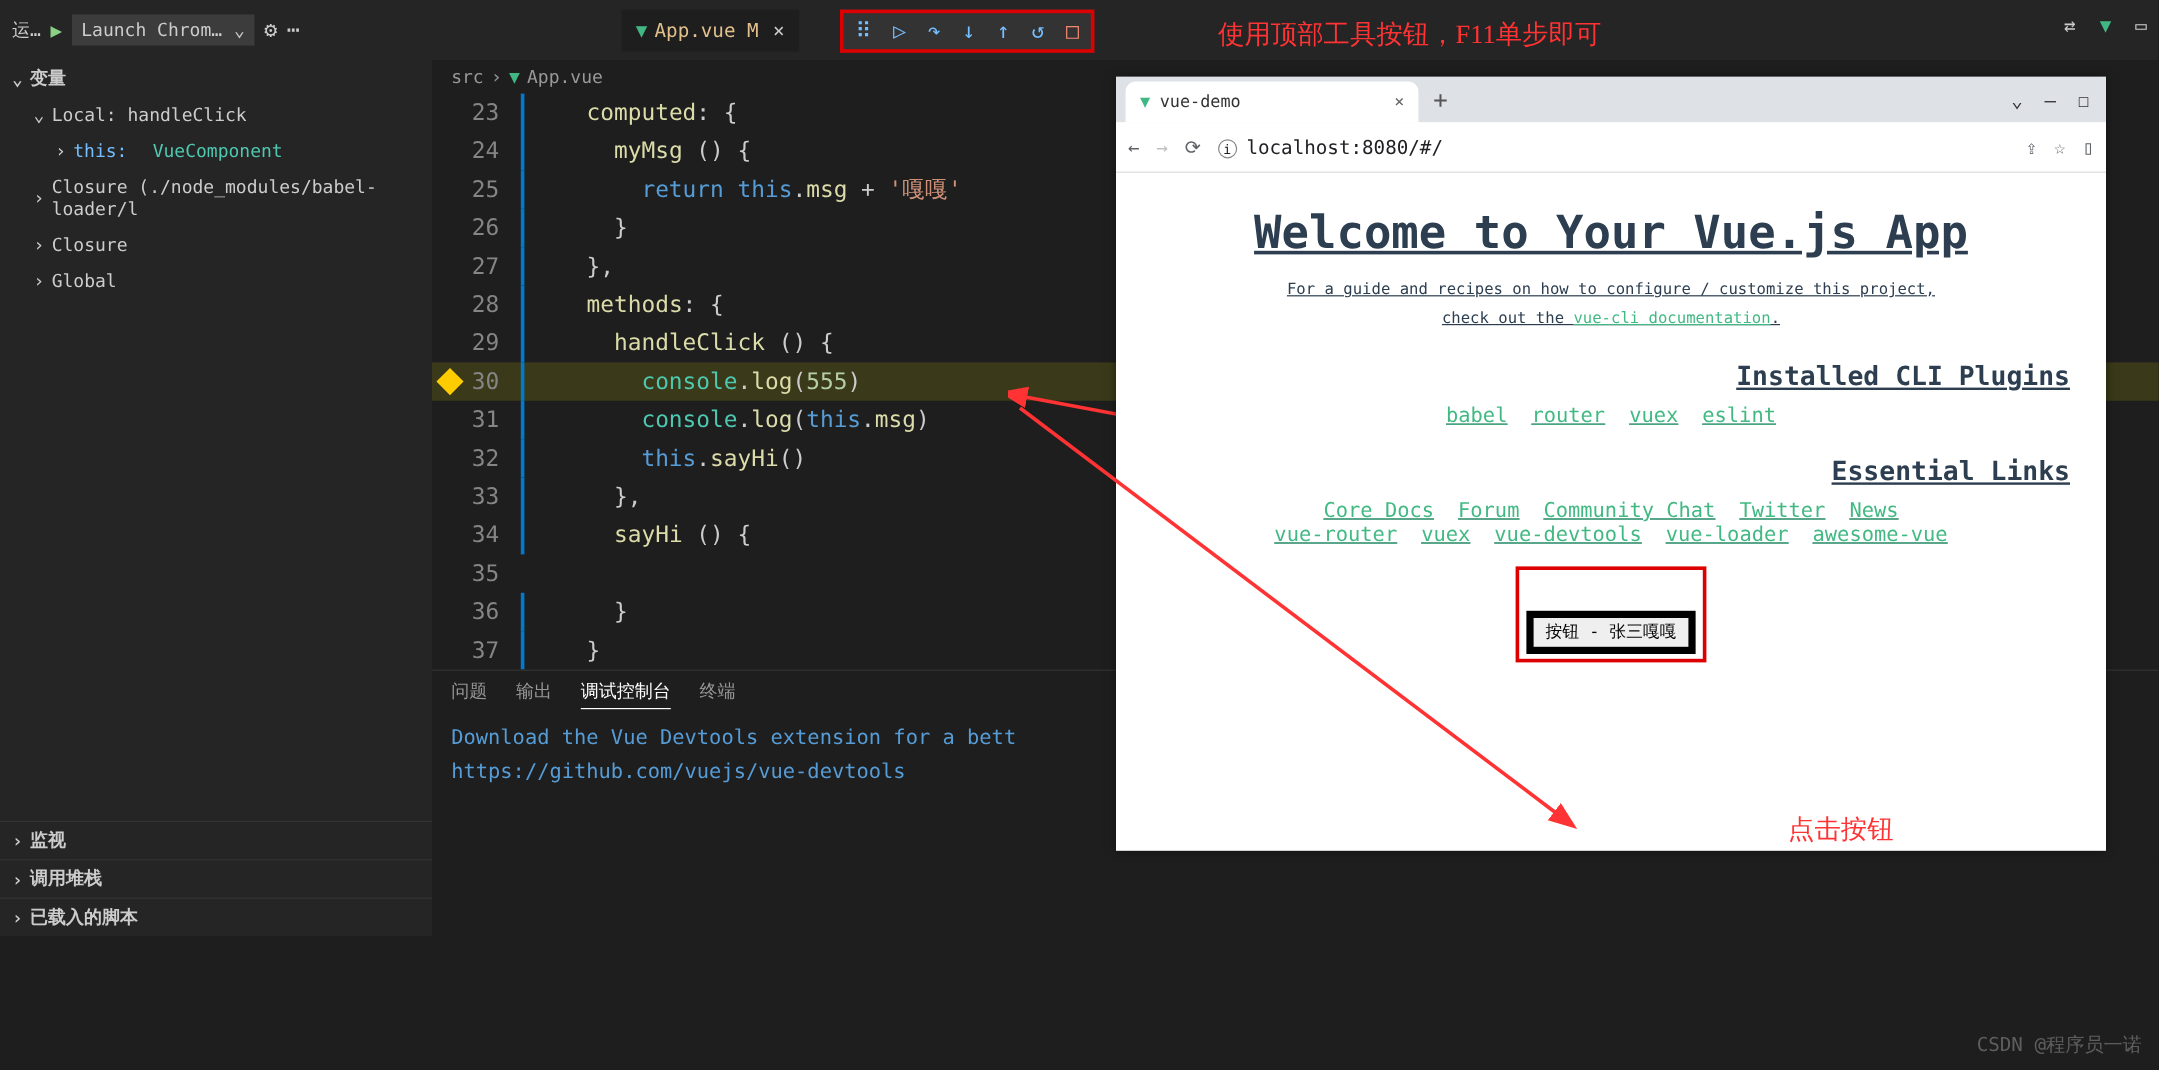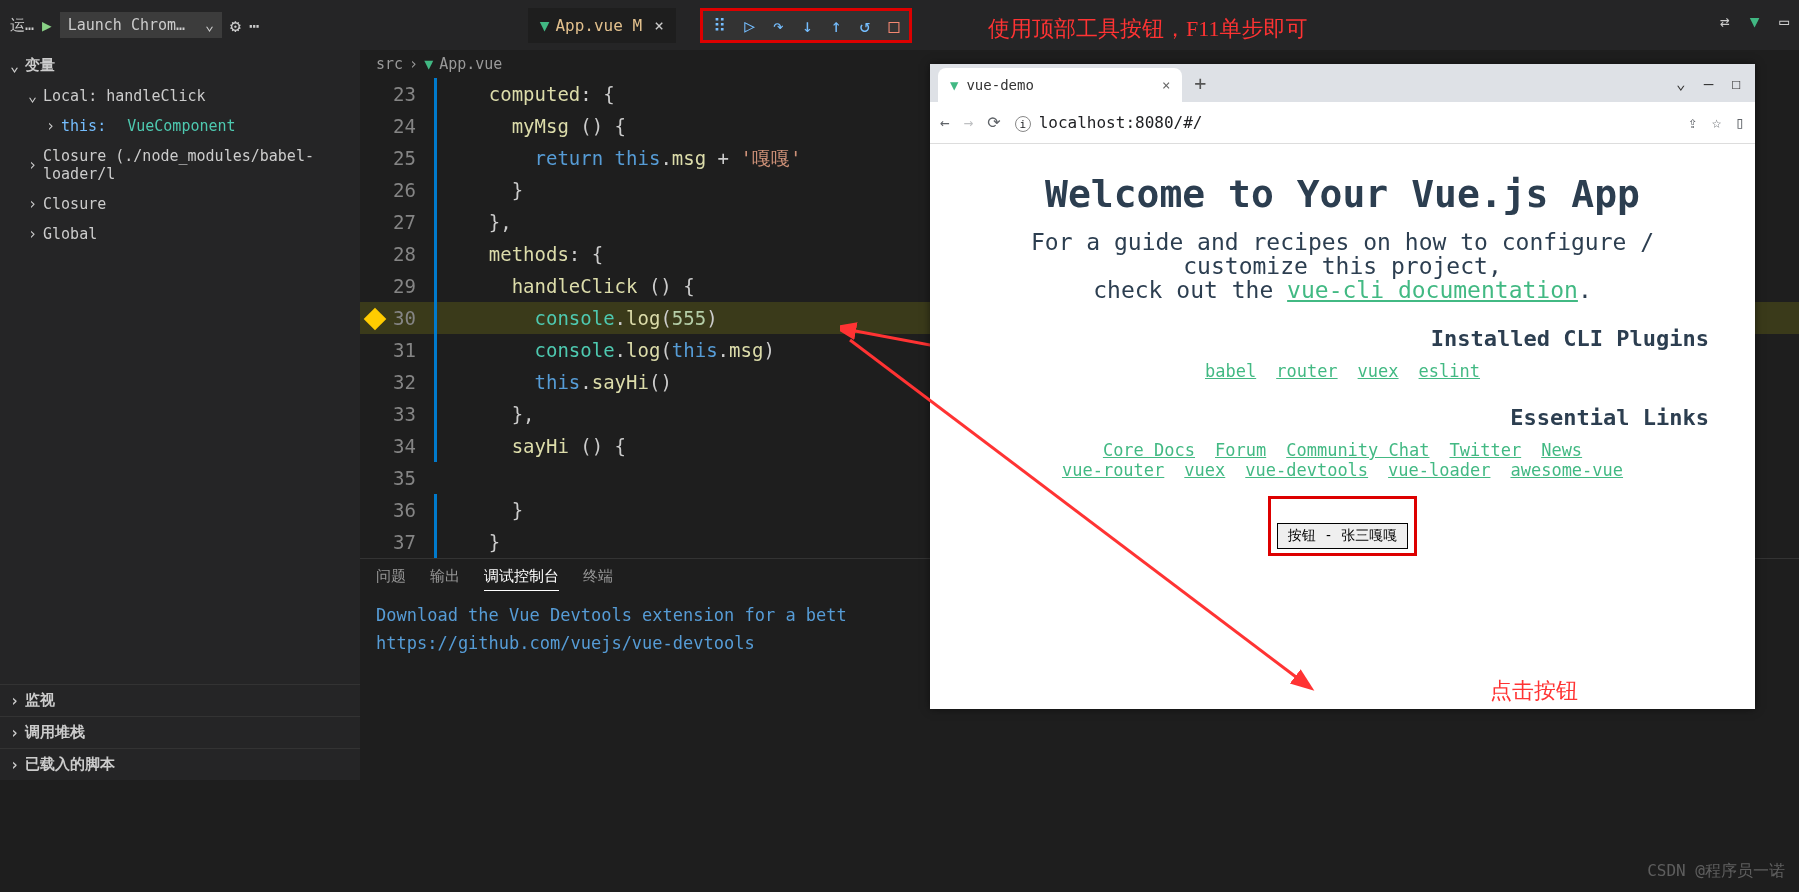--- a/index.html
+++ b/index.html
@@ -1,29 +1,29 @@
 <!DOCTYPE html>
 <html><head>
 <meta charset="utf-8">
 <style>
 * { margin:0; padding:0; box-sizing:border-box; font-family:Consolas,'Microsoft YaHei',monospace; }
 body { background:#1e1e1e; color:#ccc; width:1799px; height:892px; overflow:hidden; position:relative; }
 .topbar { height:50px; background:#252526; display:flex; align-items:center; padding:0 10px; gap:8px; position:relative; }
 .run-label { color:#ccc; font-size:15px; }
 .play { color:#89d185; font-size:16px; }
-.launch-sel { background:#3c3c3c; color:#ccc; padding:4px 8px; font-size:15px; display:flex; align-items:center; gap:20px; }
+.launch-sel { background:#3c3c3c; color:#ccc; padding:4px 8px; font-size:15px; display:flex; align-items:center; gap:10px; }
 .gear,.dots { color:#ccc; font-size:18px; cursor:pointer; }
 .tab { background:#1e1e1e; padding:8px 12px; display:flex; align-items:center; gap:6px; margin-left:260px; }
 .vue-ico { color:#41b883; }
 .tab-name { color:#e2c08d; font-size:16px; }
 .tab-x { color:#ccc; margin-left:6px; }
 .dbg-toolbar { position:absolute; left:700px; top:8px; background:#333; border:3px solid #d00; padding:4px 10px; display:flex; gap:18px; align-items:center; }
 .dbg-toolbar span { color:#75beff; font-size:18px; cursor:pointer; }
 .dbg-toolbar .stop { color:#f48771; }
-.anno1 { position:absolute; left:988px; top:14px; color:#f33; font-size:22px; font-family:'Microsoft YaHei'; }
+.anno1 { position:absolute; left:1015px; top:14px; color:#f33; font-size:22px; font-family:'Microsoft YaHei'; }
 .topright { position:absolute; right:10px; top:12px; display:flex; gap:20px; color:#ccc; }
 .main { display:flex; height:730px; }
 .sidebar { width:360px; background:#252526; display:flex; flex-direction:column; font-size:15px; }
 .side-sec { padding:6px 10px; display:flex; align-items:center; gap:6px; cursor:pointer; }
 .side-sec.hdr { font-weight:bold; color:#ccc; }
 .indent1 { padding-left:28px; }
 .indent2 { padding-left:46px; }
 .this-kw { color:#75beff; }
 .this-val { color:#4ec9b0; }
 .bottom-panels { margin-top:auto; }
@@ -50,27 +50,27 @@
 .term-body { color:#569cd6; font-size:17px; line-height:28px; }
 .browser { position:absolute; left:930px; top:64px; width:825px; height:645px; background:#fff; box-shadow:0 0 8px rgba(0,0,0,.5); }
 .br-titlebar { height:38px; background:#dee1e6; display:flex; align-items:center; }
 .br-tab { background:#fff; height:34px; margin-top:4px; margin-left:8px; padding:6px 12px; border-radius:8px 8px 0 0; display:flex; align-items:center; gap:8px; font-size:14px; color:#333; font-family:Arial; }
 .br-tab-x { color:#666; }
 .br-newtab { margin-left:12px; color:#555; font-size:20px; }
 .br-winbtns { margin-left:auto; display:flex; gap:18px; padding-right:14px; color:#333; }
 .br-addrbar { height:42px; background:#fff; border-bottom:1px solid #ddd; display:flex; align-items:center; padding:0 10px; gap:14px; color:#5f6368; font-family:Arial; }
 .br-addr { flex:1; font-size:16px; color:#202124; }
 .br-addr .info { border:1px solid #888; border-radius:50%; width:16px; height:16px; display:inline-flex; align-items:center; justify-content:center; font-size:11px; margin-right:8px; }
-.br-content { padding:20px 46px; text-align:center; font-family:Arial; color:#2c3e50; overflow:hidden; }
+.br-content { padding:20px 30px; text-align:center; font-family:Arial; color:#2c3e50; overflow:hidden;text-decoration:underline; }
 .br-content h1 { font-size:38px; margin:8px 0 14px; font-weight:600; }
-.br-content p { font-size:23px; line-height:24px; margin-bottom:20px; }
+.br-content p { font-size:13px; line-height:24px; margin-bottom:20px; }
 .br-content a { color:#42b983; text-decoration:underline; }
 .br-content h3 { font-size:22px; margin:24px 0 10px; font-weight:600;text-align:right; }
 .br-links { display:flex; gap:20px; justify-content:center; font-size:17px; flex-wrap:wrap;text-align:center; }
-.br-btn { margin-top:20px; padding:3px 10px; font-size:14px; background:#efefef; border:1px solid #000000; }
+.br-btn { margin-top:30px; padding:3px 10px; font-size:14px; background:#efefef; border:6px solid #000000; }
 .br-btn-wrap { display:inline-block; border:3px solid #d00; padding:4px 6px; }
 .anno3 { position:absolute; left:1490px; top:676px; color:#f33; font-size:22px; font-family:Liberation Mono, monospace; }
 .watermark { position:absolute; right:14px; bottom:10px; color:#888; font-size:16px; opacity:.6; }
 .arrow2 { position:absolute; left:840px; top:320px; pointer-events:none; }
 </style>
 </head>
 <body>
 
 <div class="topbar">
   <span class="run-label">运…</span>

